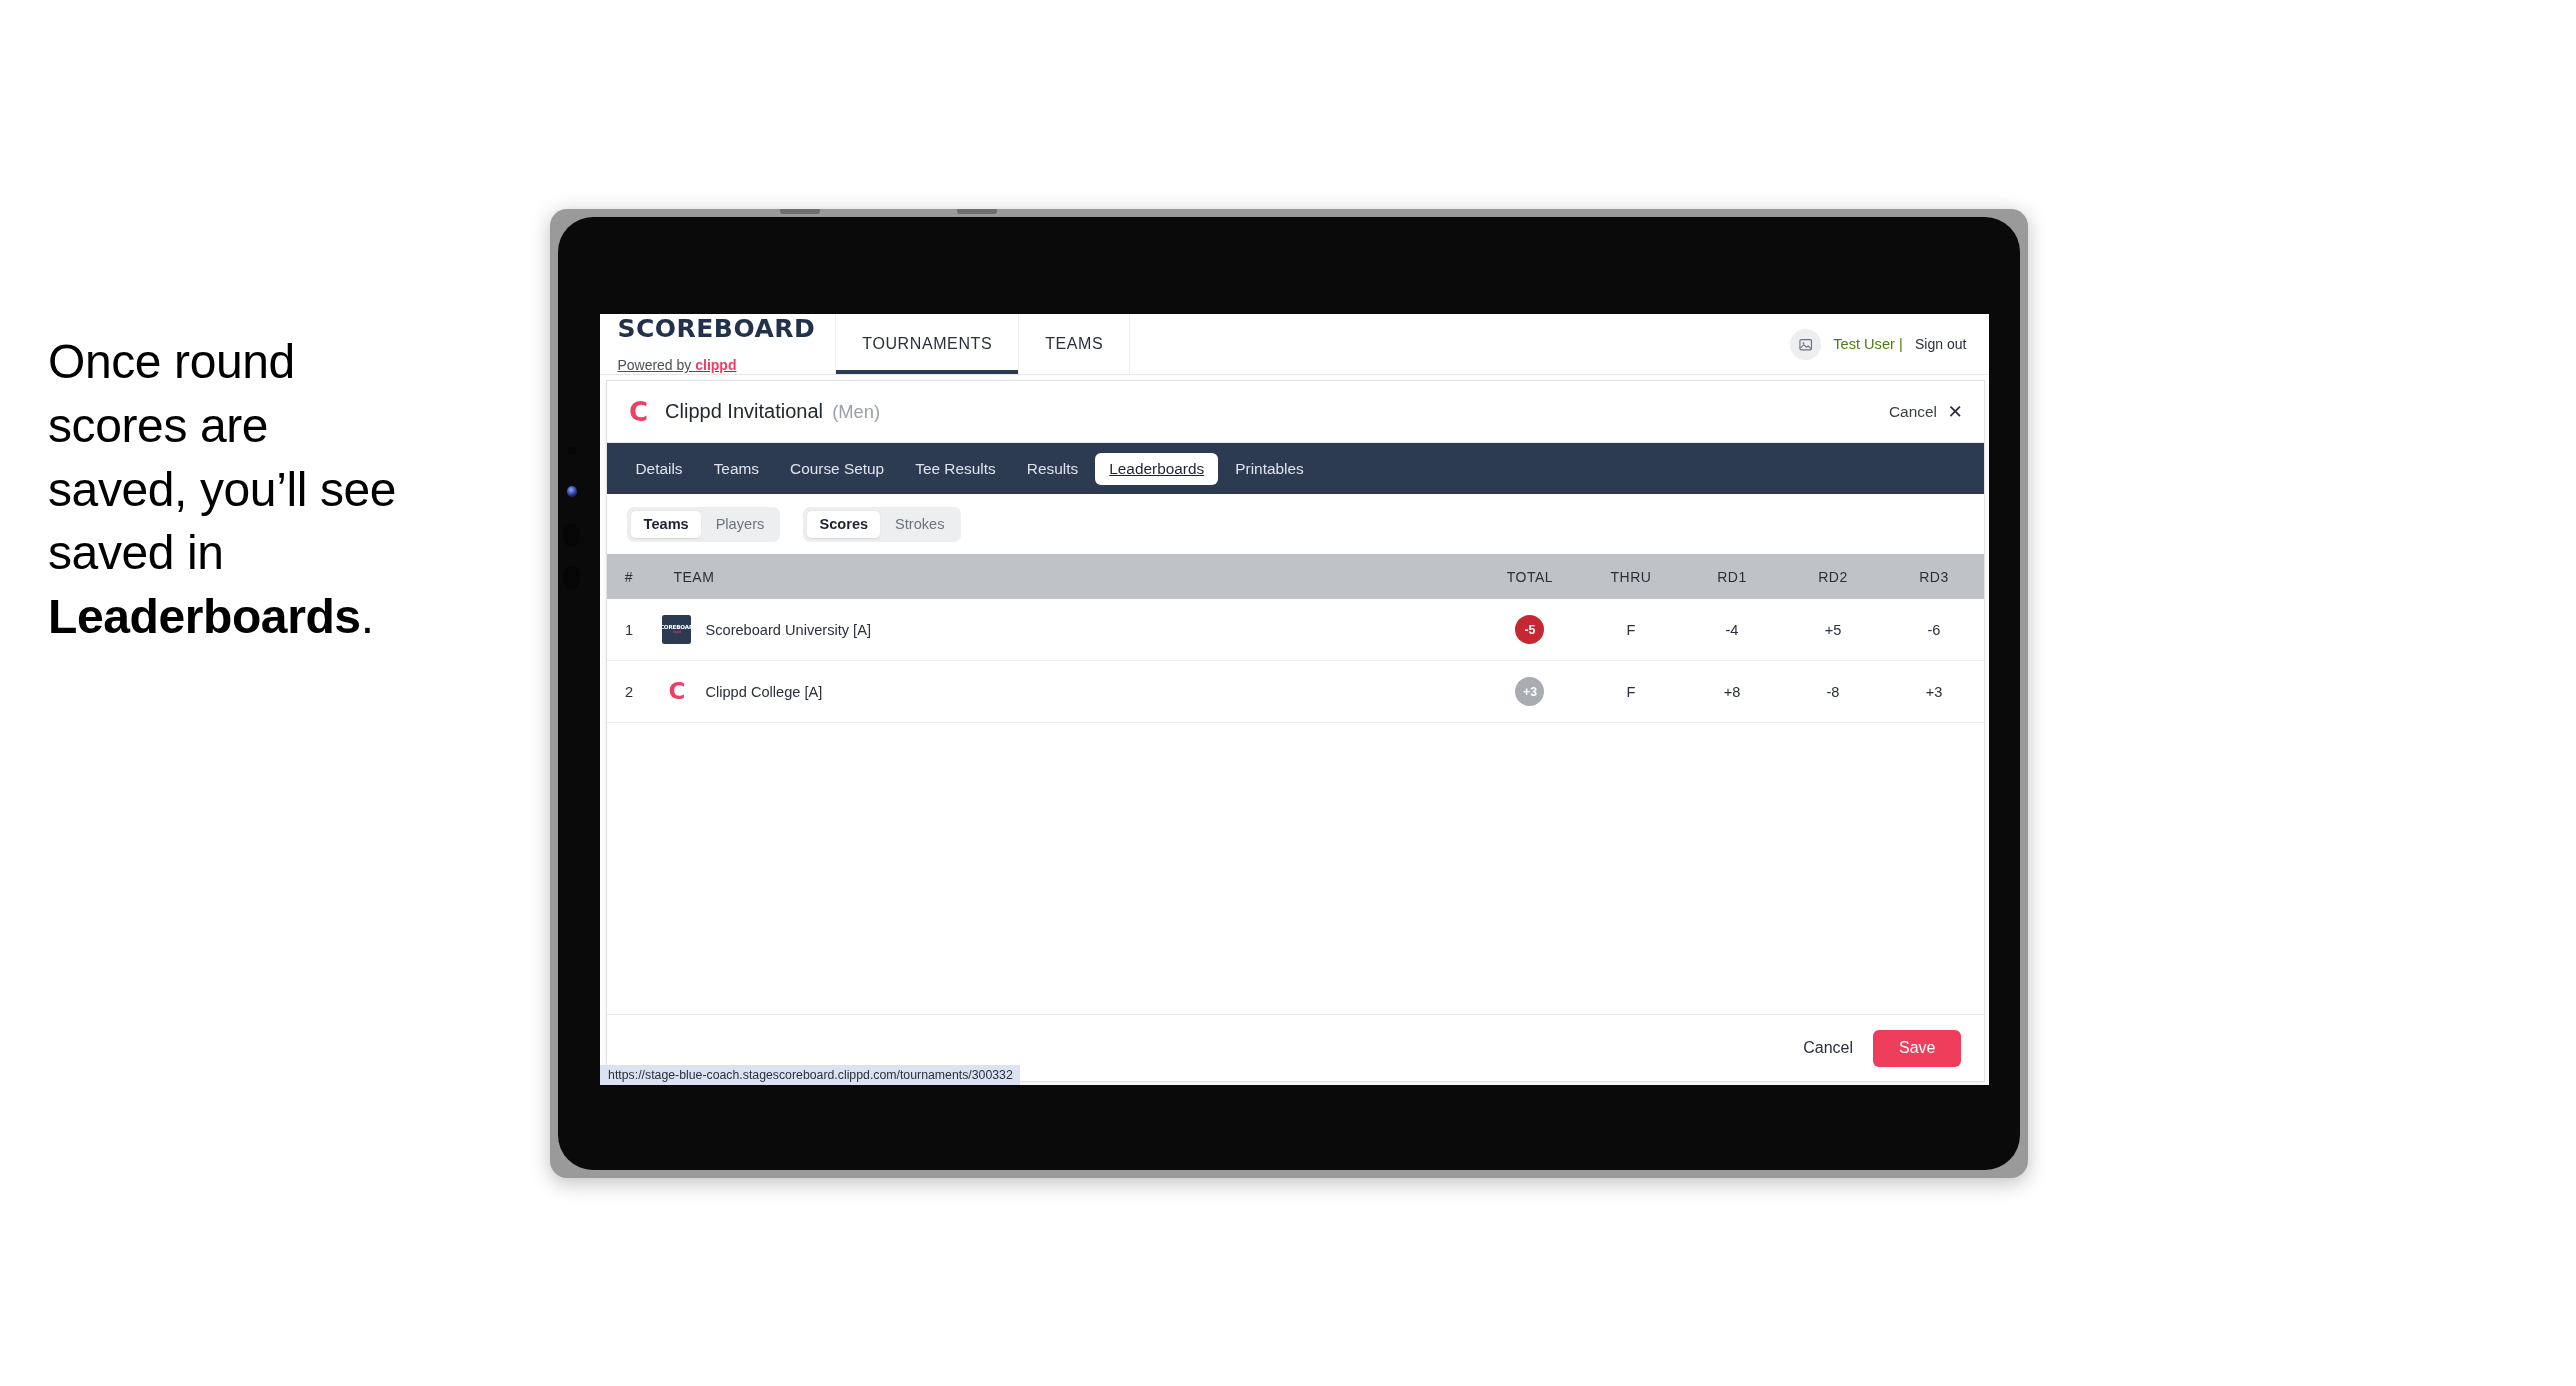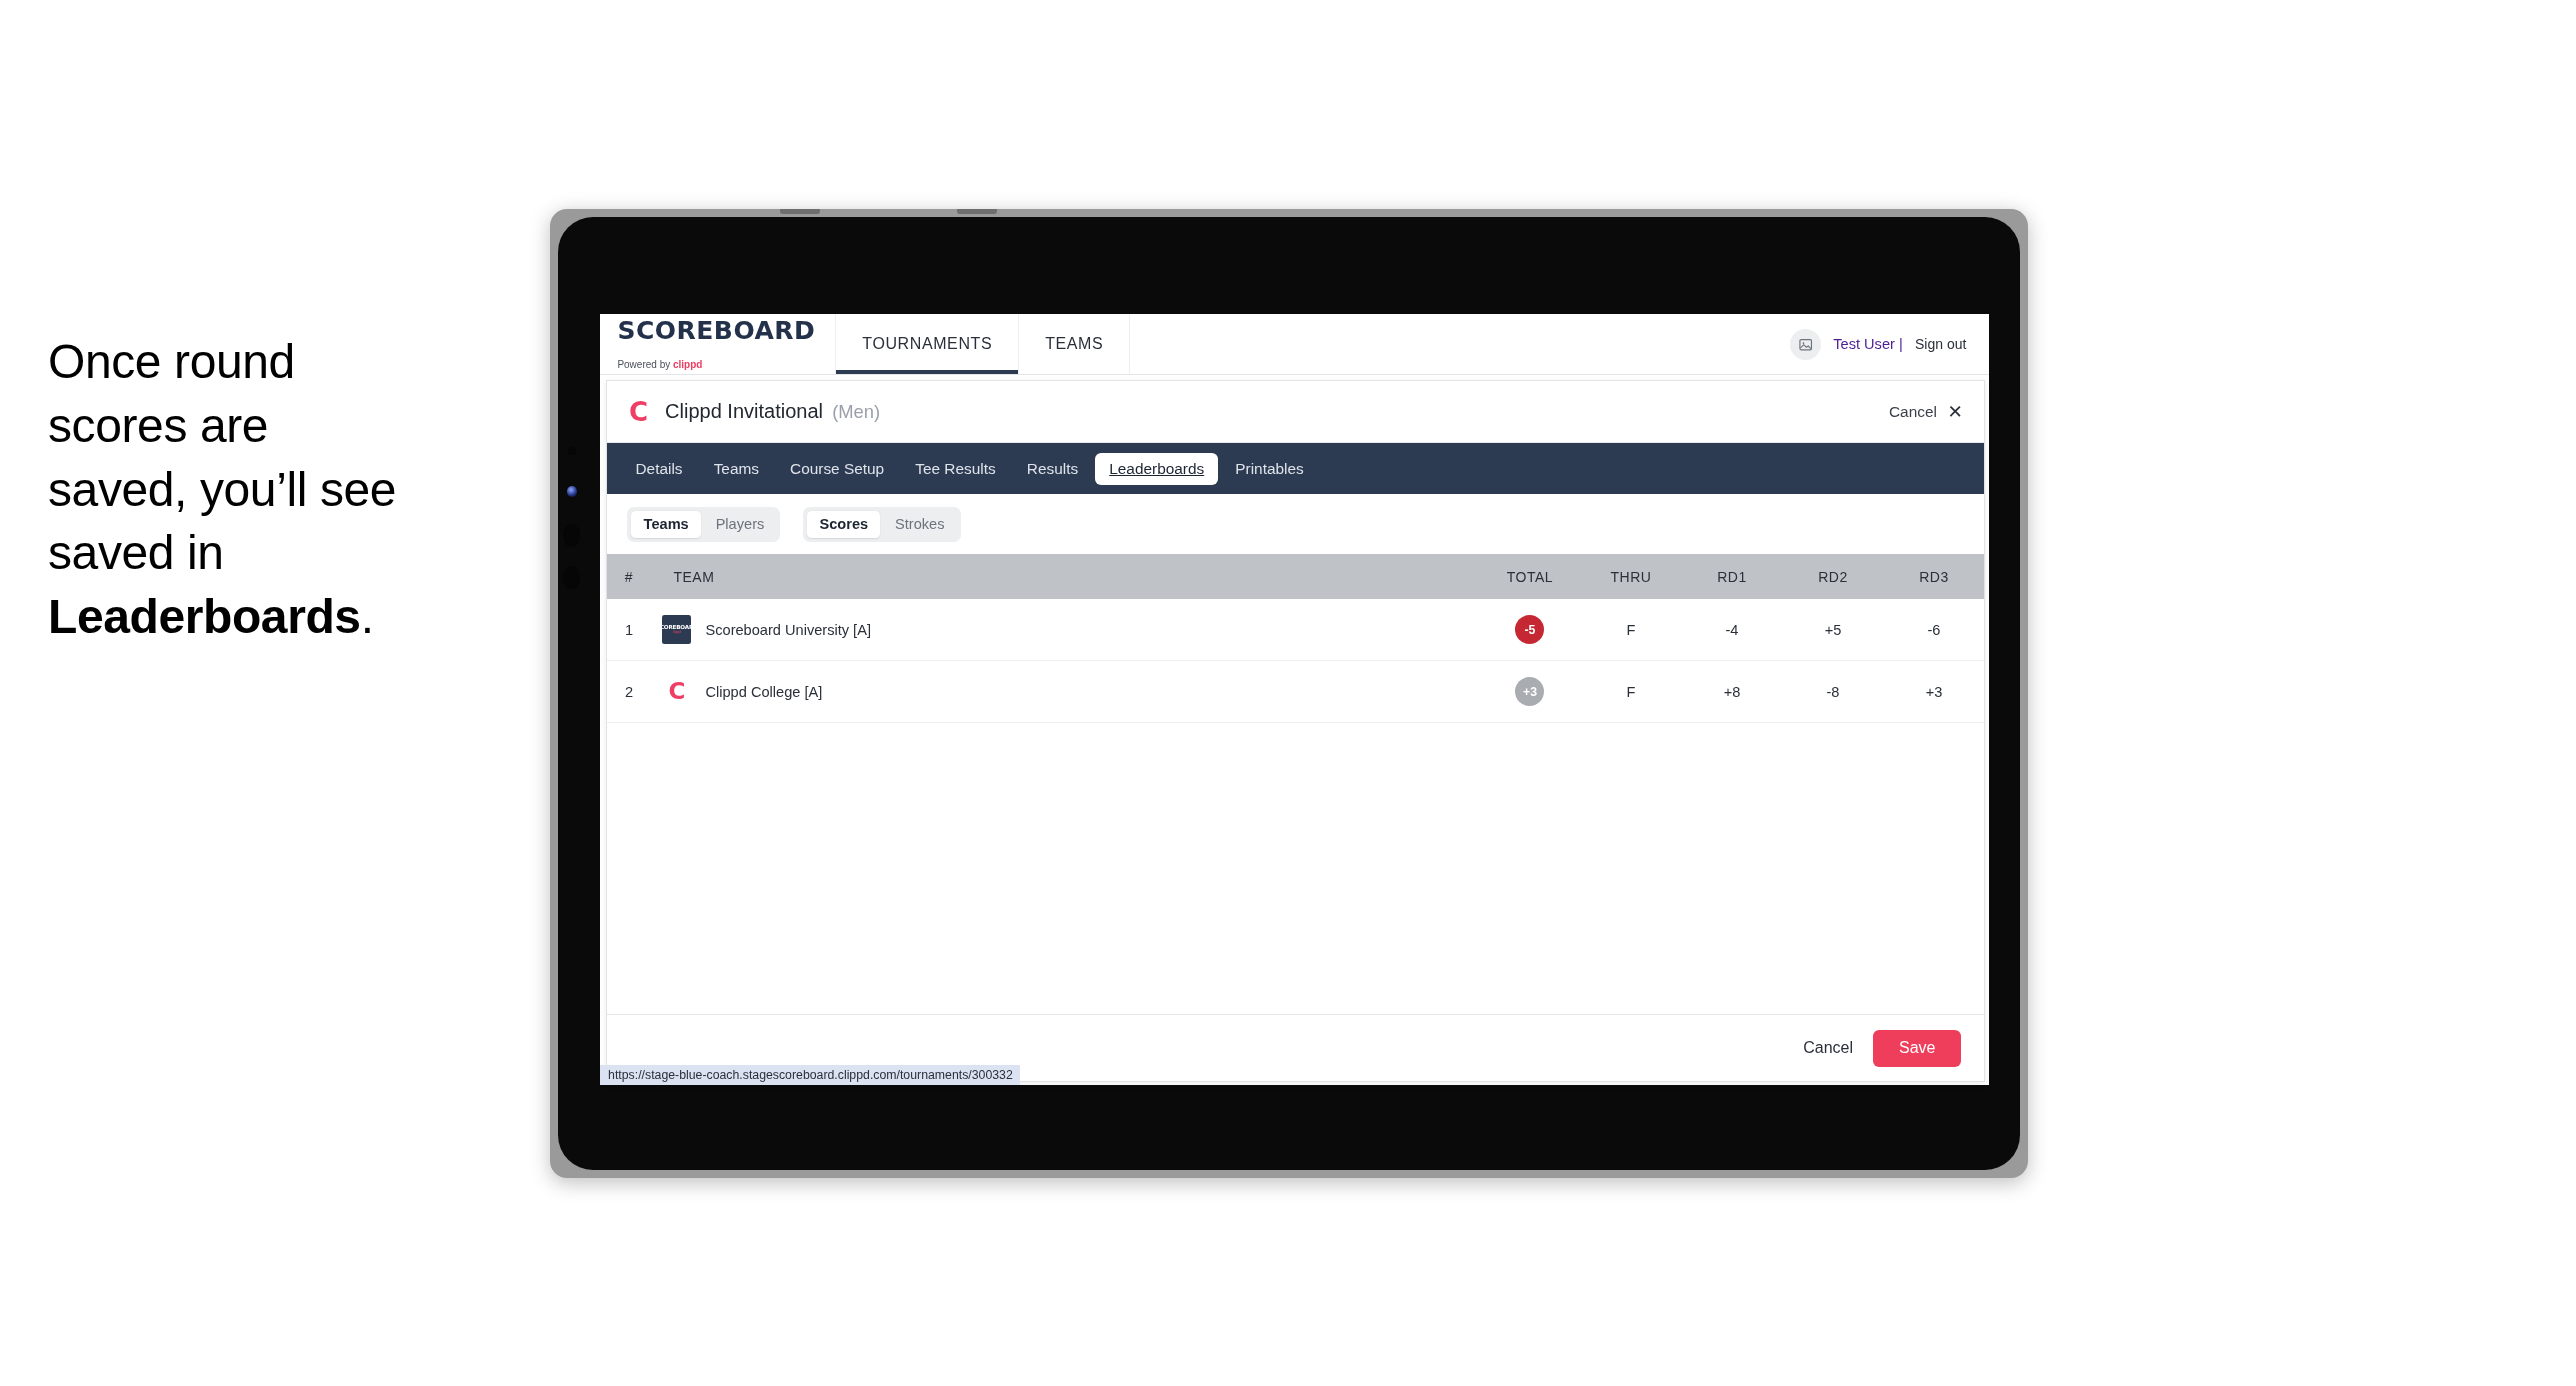--- a/index.html
+++ b/index.html
@@ -99,23 +99,24 @@
   #brand-word {
     font-family: "DejaVu Sans", sans-serif;
     font-weight: bold;
     font-size: 25px;
     letter-spacing: 0.5px;
     color: #23324a;
     line-height: 1;
   }
   #brand-sub {
     margin-top: 17px;
-    font-size: 10px;
+    font-size: 14px;
     color: #4a4f59;
     line-height: 1;
+    text-decoration: underline;
   }
   #brand-sub .pink {
     color: #ef3e63;
     font-weight: bold;
   }
   .topnav-item {
     display: flex;
     align-items: center;
     padding: 0 26px;
     font-size: 16px;
@@ -143,21 +144,21 @@
     width: 31px; height: 31px;
     border-radius: 50%;
     background: #eceef0;
     display: flex;
     align-items: center;
     justify-content: center;
   }
   #avatar svg { display: block; }
   #user-name {
     font-size: 14.6px;
-    color: #4c1d95;
+    color: #4d7c0f;
   }
   #signout {
     font-size: 14px;
     color: #2a2f3a;
     cursor: pointer;
   }
 
   
   #modal {
     position: absolute;

